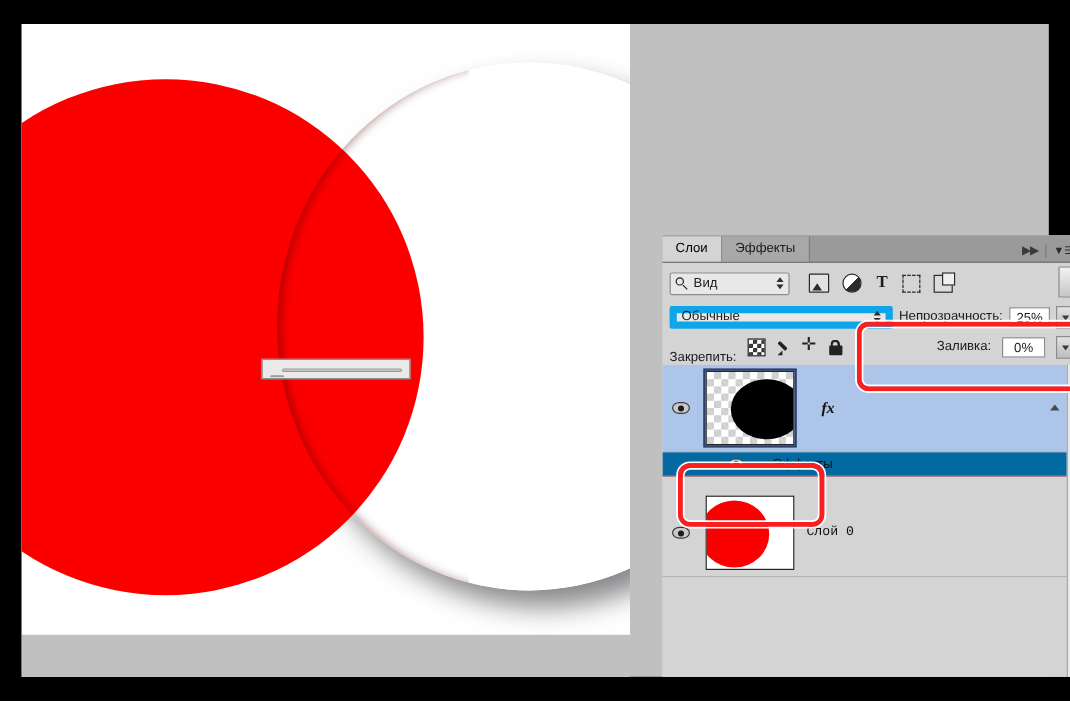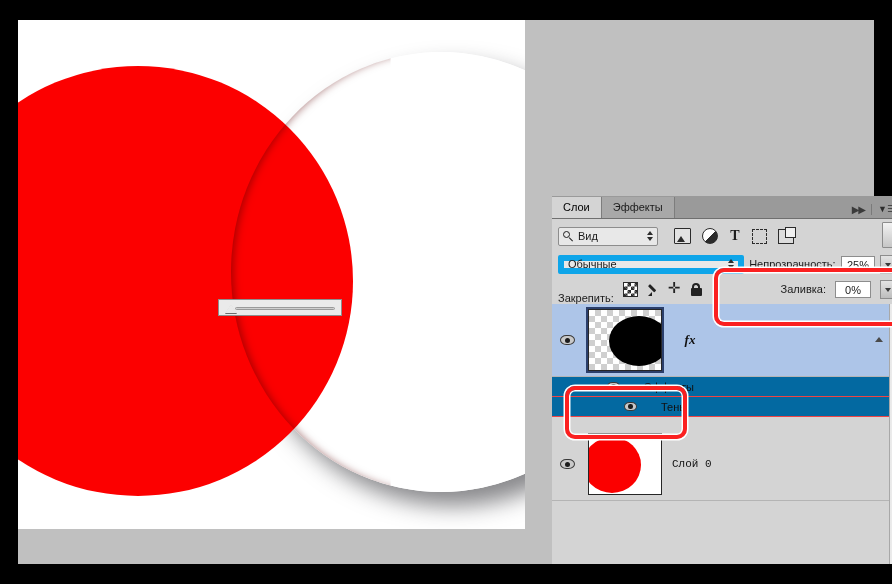--- a/index.html
+++ b/index.html
@@ -268,24 +268,20 @@
         </div>
         <div class="fx-cell">fx</div>
         <span class="collapse-arrow"></span>
       </div>
 
       <div class="fx-row">
         <span class="eye-small"></span>
         <span class="fx-label">Эффекты</span>
       </div>
 
-      <div class="fx-row child">
-        <span class="eye-small"></span>
-        <span class="fx-label">Тень</span>
-      </div>
 
       <div class="layer-row" style="margin-top:11px;font-family:Liberation Mono, monospace;">
         <div class="eye-cell">
           <span class="eye"></span>
         </div>
         <div class="thumb-cell">
           <div class="thumb">
             <div class="blob-red"></div>
           </div>
         </div>

